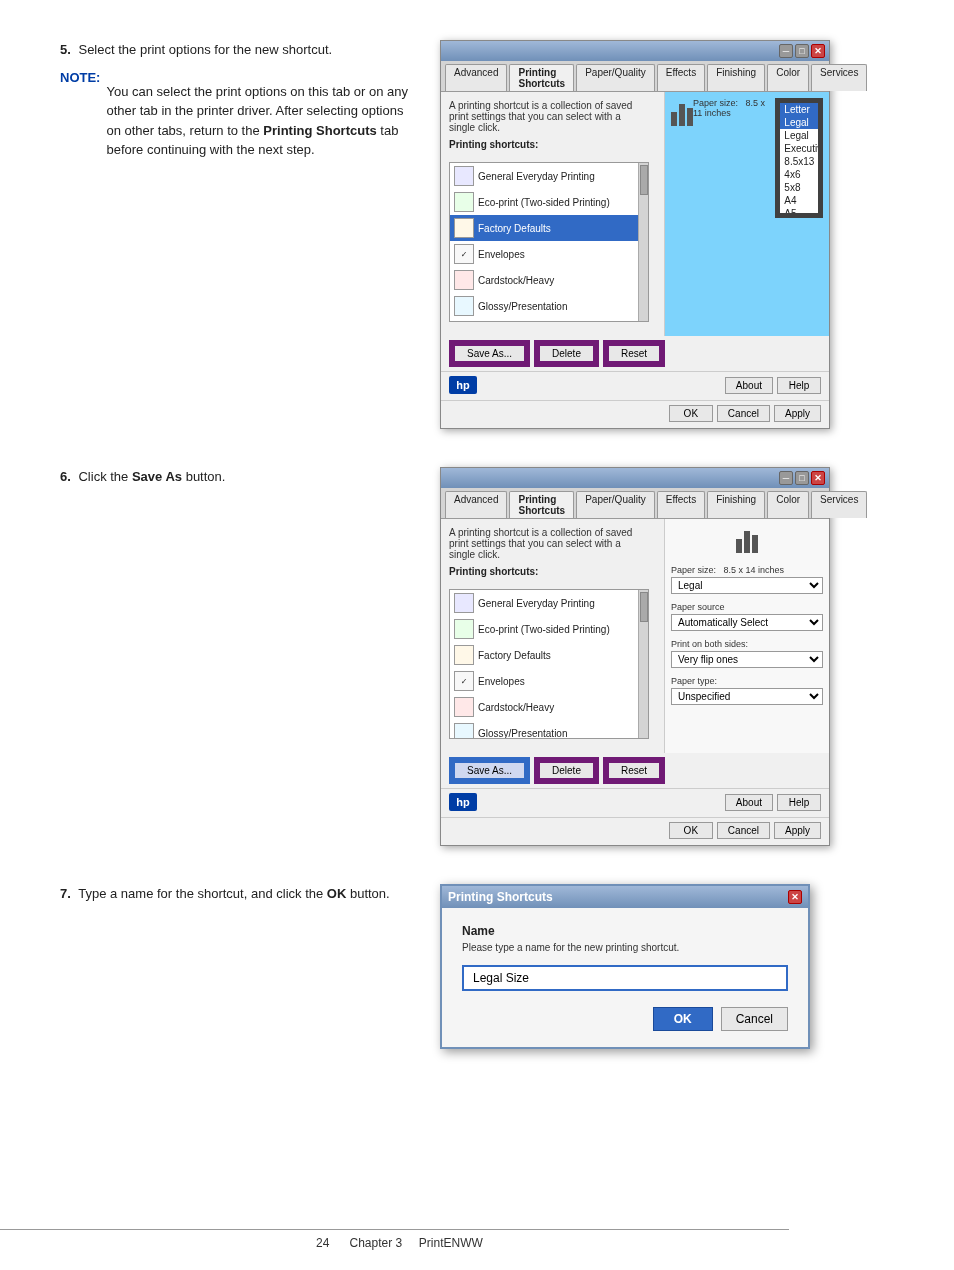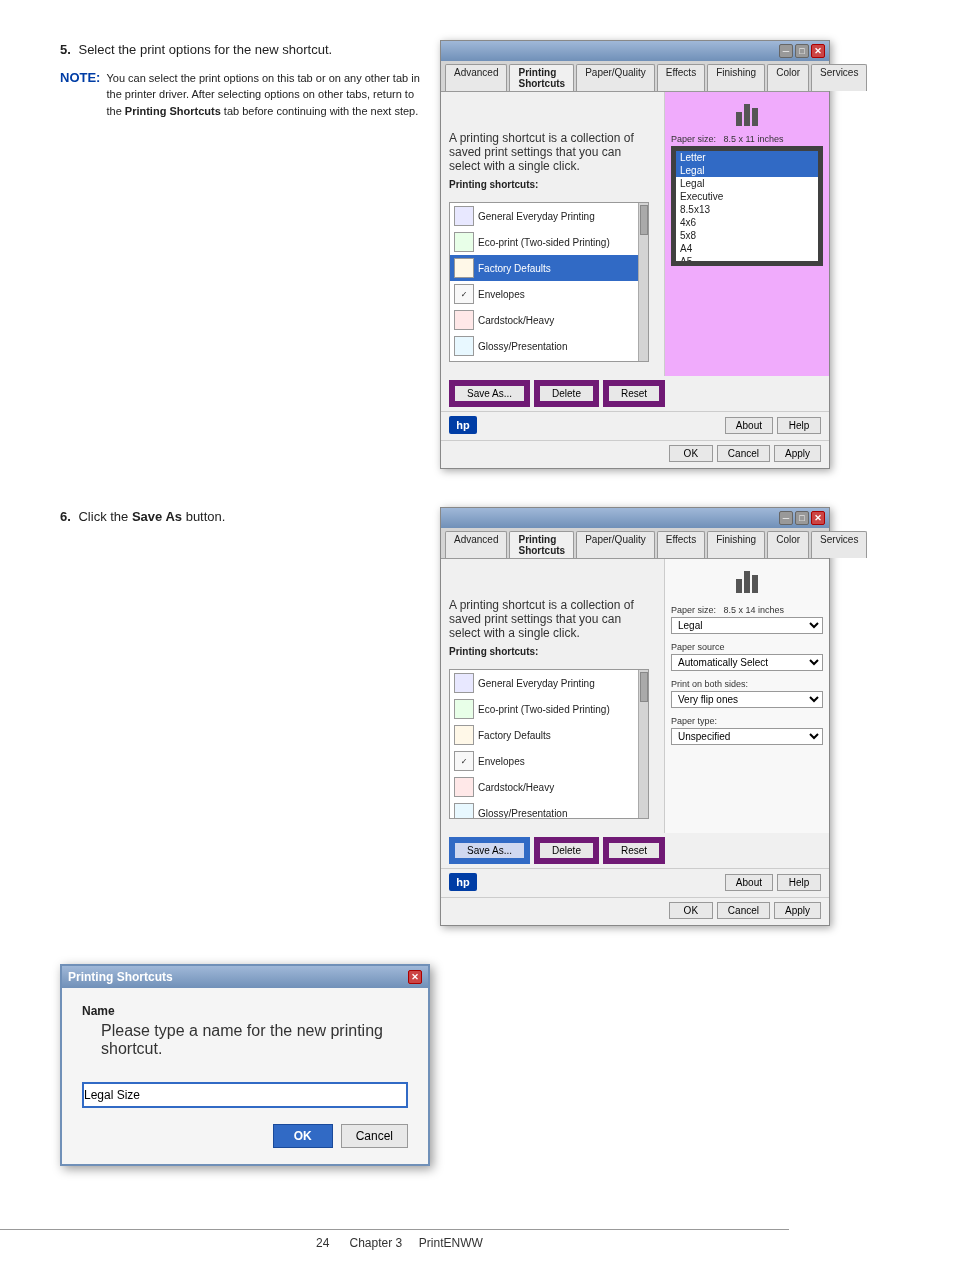--- a/index.html
+++ b/index.html
@@ -29,23 +29,24 @@
 
     .note-label {
       font-weight: bold;
       color: #003da5;
       font-size: 13px;
       margin-right: 6px;
       white-space: nowrap;
     }
 
     .note-text {
-      font-size: 11px;
+      font-size: 13px;
       color: #222;
       line-height: 1.5;
+      margin-top: 12px;
     }
 
     
     .dialog-window {
       border: 1px solid #888;
       background: #f0f0f0;
       box-shadow: 2px 2px 8px rgba(0,0,0,0.35);
       margin-bottom: 10px;
       font-size: 11px;
       position: relative;
@@ -109,24 +110,23 @@
       background: #f0f0f0;
       font-weight: bold;
     }
 
     .dialog-body {
       padding: 8px;
       background: #f0f0f0;
     }
 
     .dialog-desc {
-      font-size: 12px;
+      font-size: 10px;
       color: #333;
       margin-bottom: 6px;
-      margin-top: 31px;
     }
 
     .shortcut-label {
       font-size: 10px;
       font-weight: bold;
       margin-bottom: 4px;
     }
 
     .shortcut-list {
       border: 1px solid #999;
@@ -248,34 +248,32 @@
       padding: 16px 20px;
     }
 
     .shortcuts-dialog-section-label {
       font-size: 12px;
       font-weight: bold;
       margin-bottom: 4px;
     }
 
     .shortcuts-dialog-desc {
-      font-size: 16px;
+      font-size: 10px;
       color: #333;
       margin-bottom: 12px;
-      margin-left: 19px;
     }
 
     .shortcuts-input {
       border: 2px solid #316ac5;
       background: #fff;
-      padding: 4px 0;
+      padding: 4px 9px;
       width: 100%;
       font-size: 12px;
       margin-bottom: 16px;
-      margin-top: 12px;
     }
 
     .shortcuts-dialog-btns {
       display: flex;
       justify-content: flex-end;
       gap: 8px;
     }
 
     .shortcuts-ok-btn {
       background: #316ac5;
@@ -462,21 +460,21 @@
               </div>
               <div class="shortcut-item">
                 <div class="shortcut-icon icon-glossy"></div>
                 <span>Glossy/Presentation</span>
               </div>
               <div class="scroll-bar">
                 <div class="scroll-thumb"></div>
               </div>
             </div>
 
-            <div style="position:absolute;right:0;top:0;bottom:0;width:165px;border-left:1px solid #ccc;background:#f0abfc;padding:6px;display:flex;flex-direction:column;">
+            <div style="position:absolute;right:0;top:0;bottom:0;width:165px;border-left:1px solid #ccc;background:#7dd3fc;padding:6px;display:flex;">
               <div class="info-icon-area">
                 <div style="display:flex;gap:2px;align-items:flex-end;height:28px;margin-bottom:4px;">
                   <div style="width:6px;height:14px;background:#555;"></div>
                   <div style="width:6px;height:22px;background:#555;"></div>
                   <div style="width:6px;height:18px;background:#555;"></div>
                 </div>
               </div>
 
               <div style="font-size:9px;color:#333;margin-bottom:2px;">Paper size:&nbsp;&nbsp;&nbsp;8.5 x 11 inches</div>
               <div style="border:5px solid #404040;background:#fff;font-size:10px;max-height:120px;overflow:hidden;">
@@ -628,20 +626,26 @@
             <button class="dlg-btn">Cancel</button>
             <button class="dlg-btn">Apply</button>
           </div>
         </div>
       </div>
     </div>
   </div>
 
   <div class="step-container">
     <div class="step-row">
+      <div class="left-col">
+        <div class="step-heading">
+          <span class="num">7.</span>
+          <span>Type a name for the shortcut, and click the <b>OK</b> button.</span>
+        </div>
+      </div>
       <div class="right-col">
 
         <div class="shortcuts-dialog">
           <div class="shortcuts-dialog-titlebar">
             <span>Printing Shortcuts</span>
             <div class="dialog-titlebar-buttons">
               <div class="titlebar-btn">✕</div>
             </div>
           </div>
           <div class="shortcuts-dialog-body">

